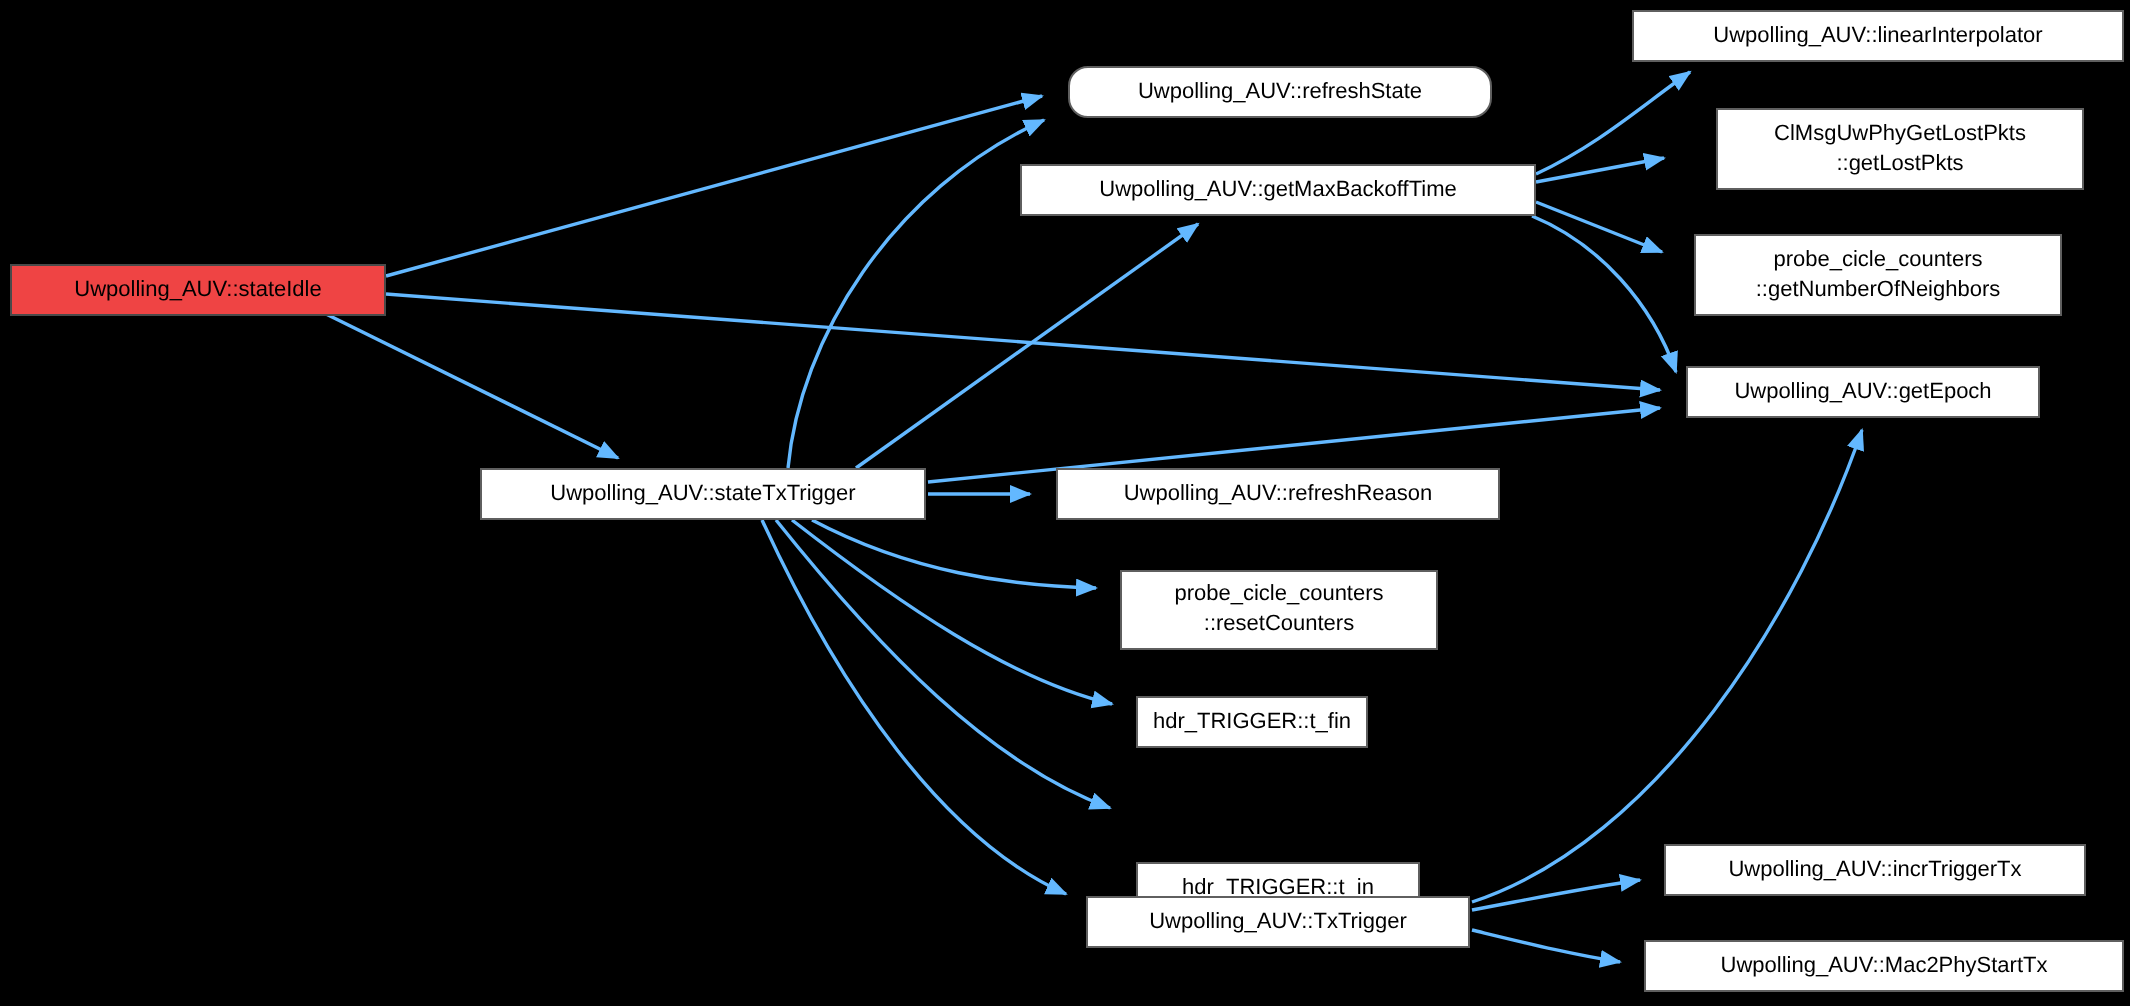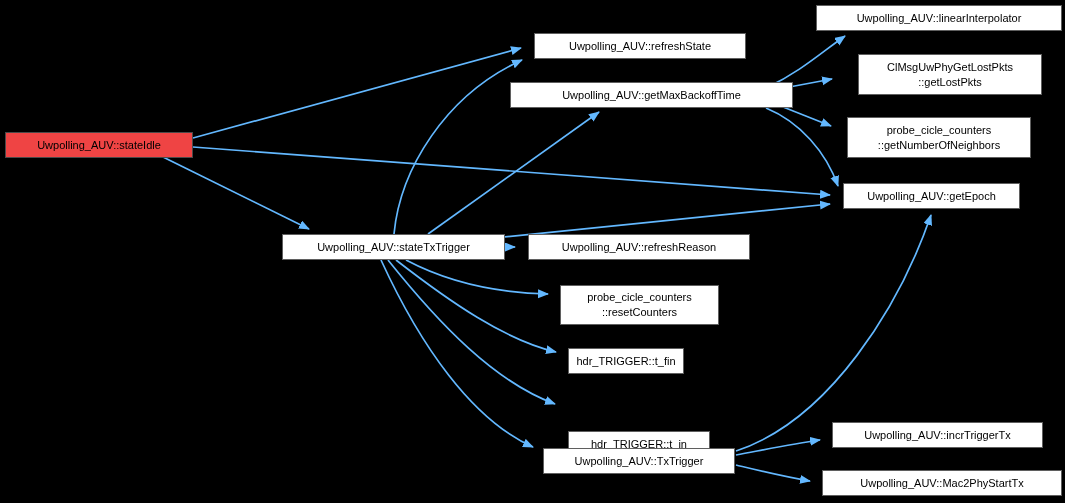--- a/index.html
+++ b/index.html
@@ -79,25 +79,25 @@
 
     <path class="edge" d="M736,455 C768,449 792,444 820,440" marker-end="url(#arrow)"></path>
 
     <path class="edge" d="M736,465 C765,472 785,477 810,481" marker-end="url(#arrow)"></path>
   </svg>
 
   <div class="node highlight" style="left:5px;top:132px;width:188px;height:26px;">
     <span>Uwpolling_AUV::stateIdle</span>
   </div>
 
-  <div class="node" style="left:534px;top:33px;width:212px;height:26px;">
+  <div class="node" style="left:534px;top:33px;width:212px;height:26px;border-radius:10px;">
     <span>Uwpolling_AUV::refreshState</span>
   </div>
 
-  <div class="node" style="left:510px;top:82px;width:283px;height:26px;">
+  <div class="node" style="left:510px;top:82px;width:258px;height:26px;">
     <span>Uwpolling_AUV::getMaxBackoffTime</span>
   </div>
 
   <div class="node" style="left:816px;top:5px;width:246px;height:26px;">
     <span>Uwpolling_AUV::linearInterpolator</span>
   </div>
 
   <div class="node" style="left:847px;top:54px;width:184px;height:41px;margin-left:11px;">
     <span>ClMsgUwPhyGetLostPkts</span>
     <span>::getLostPkts</span>
@@ -105,21 +105,21 @@
 
   <div class="node" style="left:847px;top:117px;width:184px;height:41px;">
     <span>probe_cicle_counters</span>
     <span>::getNumberOfNeighbors</span>
   </div>
 
   <div class="node" style="left:843px;top:183px;width:177px;height:26px;">
     <span>Uwpolling_AUV::getEpoch</span>
   </div>
 
-  <div class="node" style="left:240px;top:234px;width:223px;height:26px;margin-left:42px;">
+  <div class="node" style="left:240px;top:234px;width:223px;height:26px;">
     <span>Uwpolling_AUV::stateTxTrigger</span>
   </div>
 
   <div class="node" style="left:528px;top:234px;width:222px;height:26px;">
     <span>Uwpolling_AUV::refreshReason</span>
   </div>
 
   <div class="node" style="left:560px;top:285px;width:159px;height:40px;">
     <span>probe_cicle_counters</span>
     <span>::resetCounters</span>

